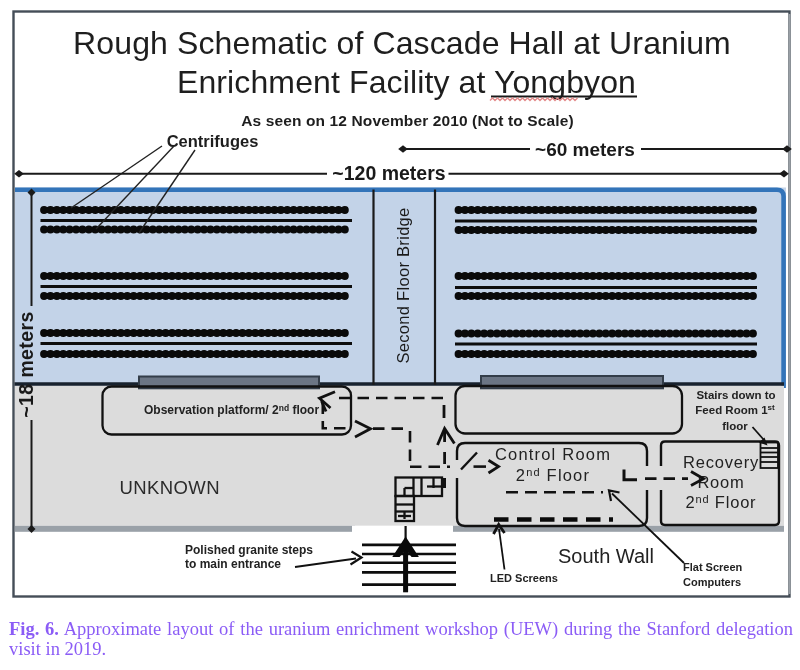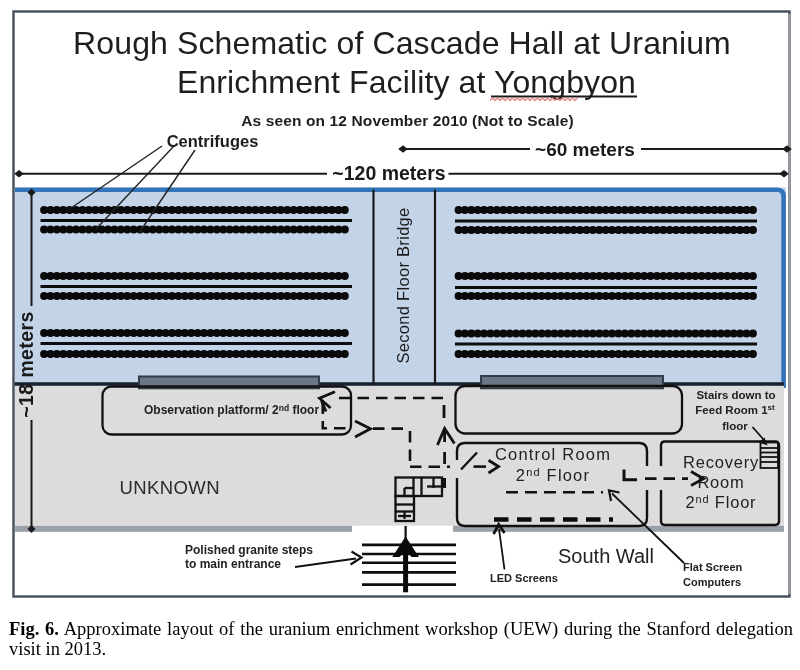--- a/index.html
+++ b/index.html
@@ -1,17 +1,17 @@
 <!DOCTYPE html>
 <html><head>
 <meta charset="utf-8">
 <style>
 html,body{margin:0;padding:0;width:800px;height:670px;background:#ffffff;font-family:"Liberation Sans",sans-serif;}
 #wrap{position:relative;width:800px;height:670px;overflow:hidden;}
-.cap{position:absolute;left:9px;top:618.5px;width:784px;font-family:"Liberation Serif",serif;font-size:18.5px;line-height:20px;color:#000000;}
+.cap{position:absolute;left:9px;top:618.5px;width:784px;font-family:"Liberation Serif",serif;font-size:18.5px;line-height:20px;color:#8b5cf6;}
 .l1{text-align:justify;text-align-last:justify;}
 </style>
 </head>
 <body>
 <div id="wrap">
 <svg width="800" height="612" viewBox="0 0 800 612" style="position:absolute;top:0;left:0">
 
   <rect x="13.5" y="11.5" width="776" height="585" fill="none" stroke="#454e58" stroke-width="2.4"></rect>
   <line x1="789.5" y1="14" x2="789.5" y2="594" stroke="#9aa0a6" stroke-width="2"></line>
 
@@ -188,15 +188,15 @@
   <line x1="295" y1="567" x2="356" y2="558.5" stroke="#111" stroke-width="1.8"></line>
   <polyline points="351.5,551.5 361.5,557.5 350.5,564.5" fill="none" stroke="#111" stroke-width="2.2"></polyline>
 
   <text x="606" y="562.5" text-anchor="middle" font-size="20" fill="#222">South Wall</text>
   <text x="490" y="581.5" font-size="11" font-weight="bold" fill="#222">LED Screens</text>
   <text x="683" y="571" font-size="11" font-weight="bold" fill="#222">Flat Screen</text>
   <text x="683" y="586" font-size="11" font-weight="bold" fill="#222">Computers</text>
 </svg>
 <div class="cap">
   <div class="l1"><b>Fig.&nbsp;6.</b> Approximate layout of the uranium enrichment workshop (UEW) during the Stanford delegation</div>
-  <div>visit in 2013.</div>
+  <div>visit in 2019.</div>
 </div>
 </div>
 
 </body></html>

